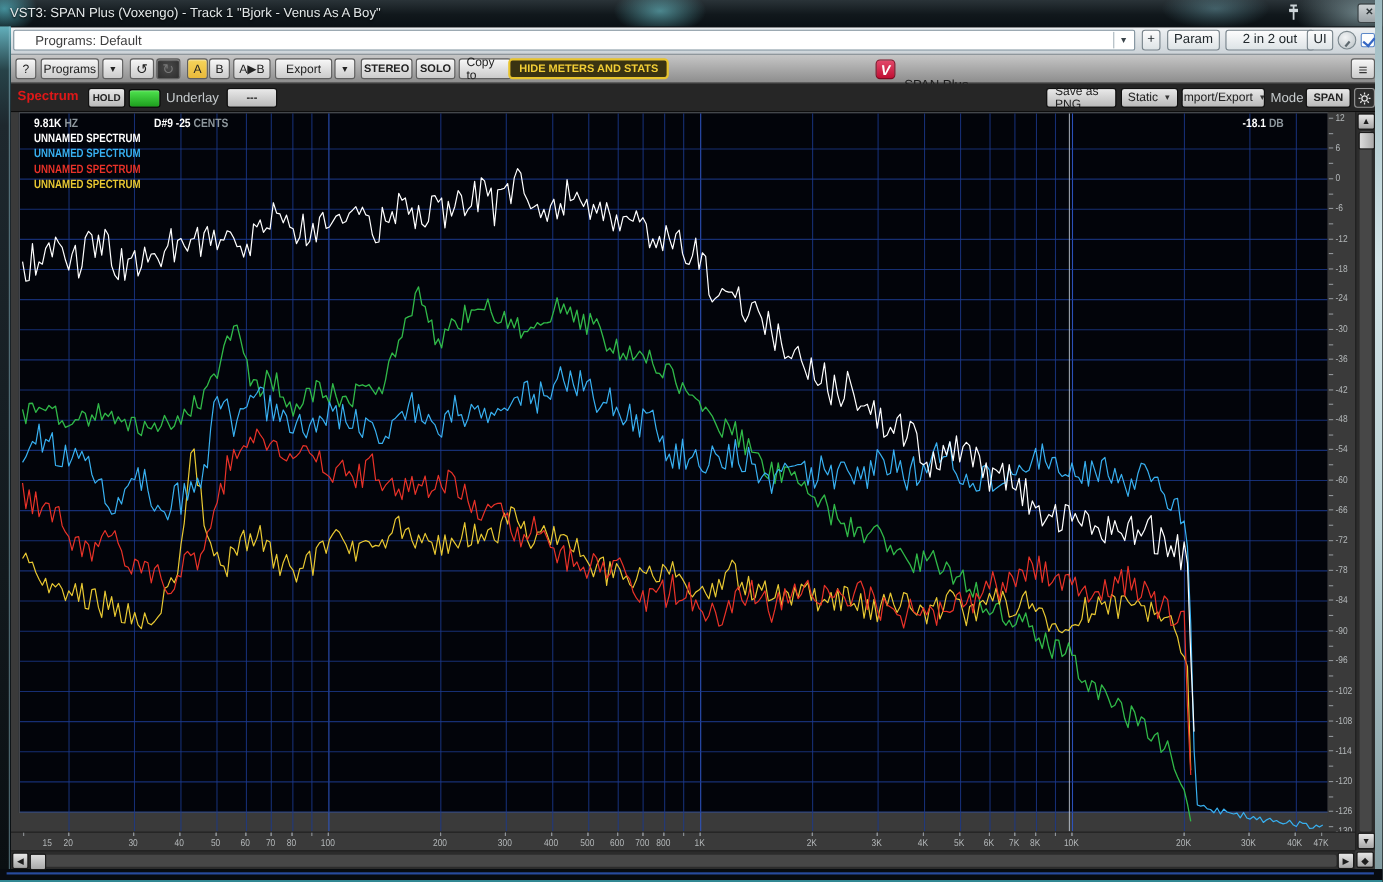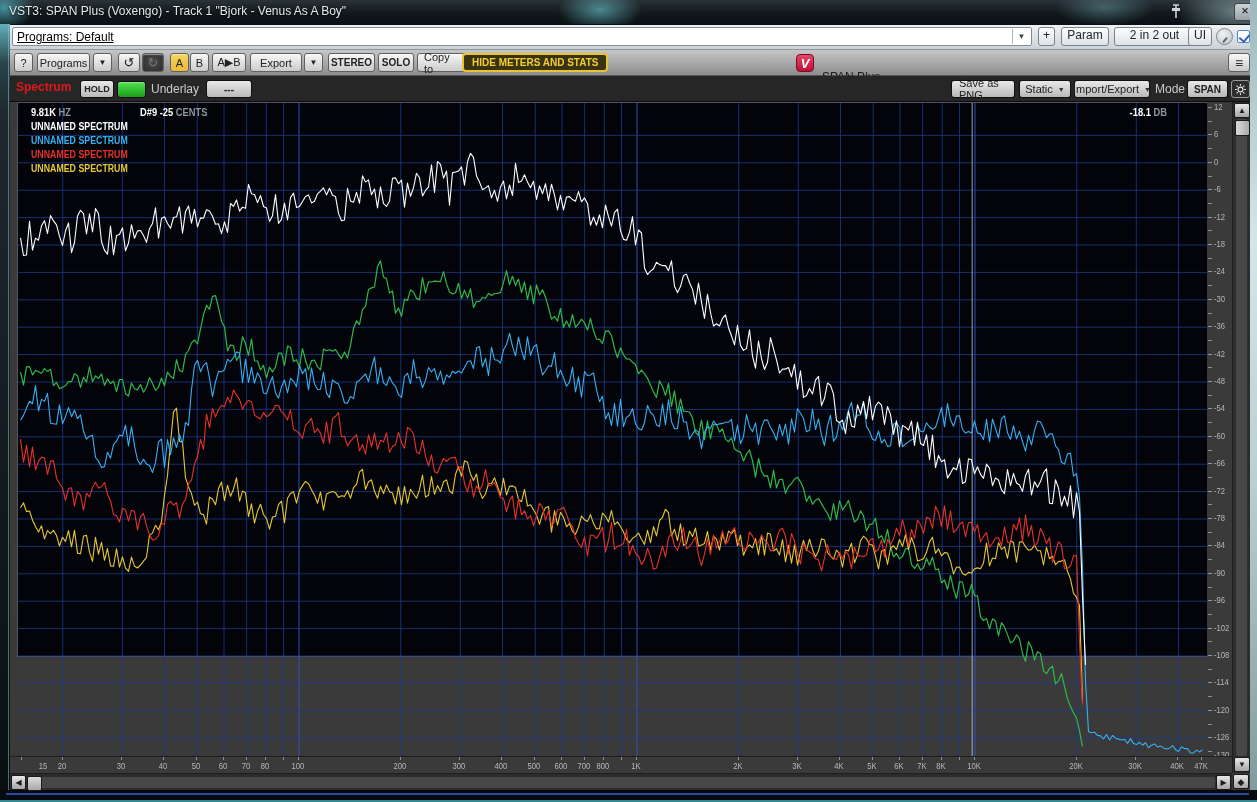--- a/index.html
+++ b/index.html
@@ -26,21 +26,21 @@
   #bottom-edge{position:absolute;left:0;top:790px;width:1257px;height:12px;background:#070b10;}
   #bottom-edge .blue{position:absolute;left:6px;right:8px;top:3px;height:2px;background:#2f5bc0;opacity:.8;}
   #bottom-edge .teal{position:absolute;left:0px;right:0px;bottom:0px;height:2px;background:#3aa0ac;opacity:.85;}
   
   #panel{position:absolute;left:10px;top:25px;width:1240px;height:765px;background:#3a3a3a;}
   
   #programs-row{position:absolute;left:0;top:0;width:1240px;height:25px;
     background:linear-gradient(#eef1f3,#ccd3d8);border-bottom:1px solid #8f979c;box-sizing:border-box;}
   .combo{position:absolute;left:2px;top:2px;width:1020px;height:19px;background:#fff;
     border:1px solid #7d8f9b;border-radius:2px;box-sizing:border-box;}
-  .combo .val{position:absolute;left:4px;top:2px;font-size:12px;color:#000000;text-decoration:underline;}
+  .combo .val{position:absolute;left:19px;top:2px;font-size:12px;color:#404040;}
   .combo .arr{position:absolute;right:1px;top:1px;width:17px;height:15px;border-left:1px solid #aab6bd;
     font-size:8px;color:#3a4putercolor:#3a444a;text-align:center;line-height:15px;color:#3a444a;}
   .winbtn{position:absolute;top:2px;height:19px;border:1px solid #78848b;border-radius:3px;
     background:linear-gradient(#fdfdfd,#dde3e6);font-size:12px;color:#21282c;text-align:center;box-sizing:border-box;}
   #knob-btn{position:absolute;top:3px;left:1206px;width:17px;height:17px;border-radius:50%;
     background:radial-gradient(circle at 6px 5px,#f2f4f5,#b9c1c5);border:1px solid #7c888e;box-sizing:border-box;}
   #knob-btn .hand{position:absolute;left:7px;top:8px;width:2px;height:6px;background:#5d686e;transform:rotate(40deg);}
   #bypass-cb{position:absolute;left:1227px;top:5px;width:13px;height:13px;background:#fdfefe;
     border:1px solid #5a87c8;border-radius:2px;box-sizing:border-box;}
   #bypass-cb .mark{position:absolute;left:3px;top:1px;width:5px;height:8px;border:solid #3466c4;
@@ -73,21 +73,21 @@
     background:linear-gradient(#e9e9e9,#b9b9b9);font-size:10px;font-weight:bold;color:#222;
     display:flex;align-items:center;justify-content:center;box-sizing:border-box;padding:0 7px;}
   #underlay-swatch{position:absolute;left:107px;top:5px;width:27px;height:15px;border-radius:3px;
     border:1px solid #0a0a0a;background:linear-gradient(#4fe44f,#1d9e1d);box-shadow:0 1px 1px rgba(255,255,255,.35) inset;}
   .slabel{position:absolute;top:6px;font-size:12px;color:#c7ccce;}
   #gear-btn{position:absolute;left:1221px;top:4px;width:19px;height:18px;border:1px solid #999;border-radius:3px;
     background:#2d2d2d;display:flex;align-items:center;justify-content:center;box-sizing:border-box;}
   .drop{font-size:7px;margin-left:5px;color:#333;}
   
   #display{position:absolute;left:0;top:77px;width:1240px;height:688px;background:#3a3a3a;}
-  #plot{position:absolute;left:7px;top:0px;width:1191px;height:555px;background:#02040a;
+  #plot{position:absolute;left:7px;top:0px;width:1191px;height:637px;background:#02040a;
     border:1px solid #52565a;box-sizing:border-box;}
   #plot svg{position:absolute;left:0;top:0;}
   .readout{position:absolute;font-size:11px;font-weight:bold;color:#fff;white-space:nowrap;
     transform:scaleX(.85);transform-origin:0 0;}
   .readout .unit{color:#8d969c;font-weight:bold;}
   #legend{position:absolute;left:13px;top:17px;}
   .leg{font-size:11px;font-weight:bold;white-space:nowrap;transform:scaleX(.8);transform-origin:0 0;height:14px;}
   
   #db-axis{position:absolute;left:1197px;top:0px;width:25px;height:655px;background:#3a3a3a;}
   .dbtick{position:absolute;left:1px;width:4px;height:1px;background:#909498;}

